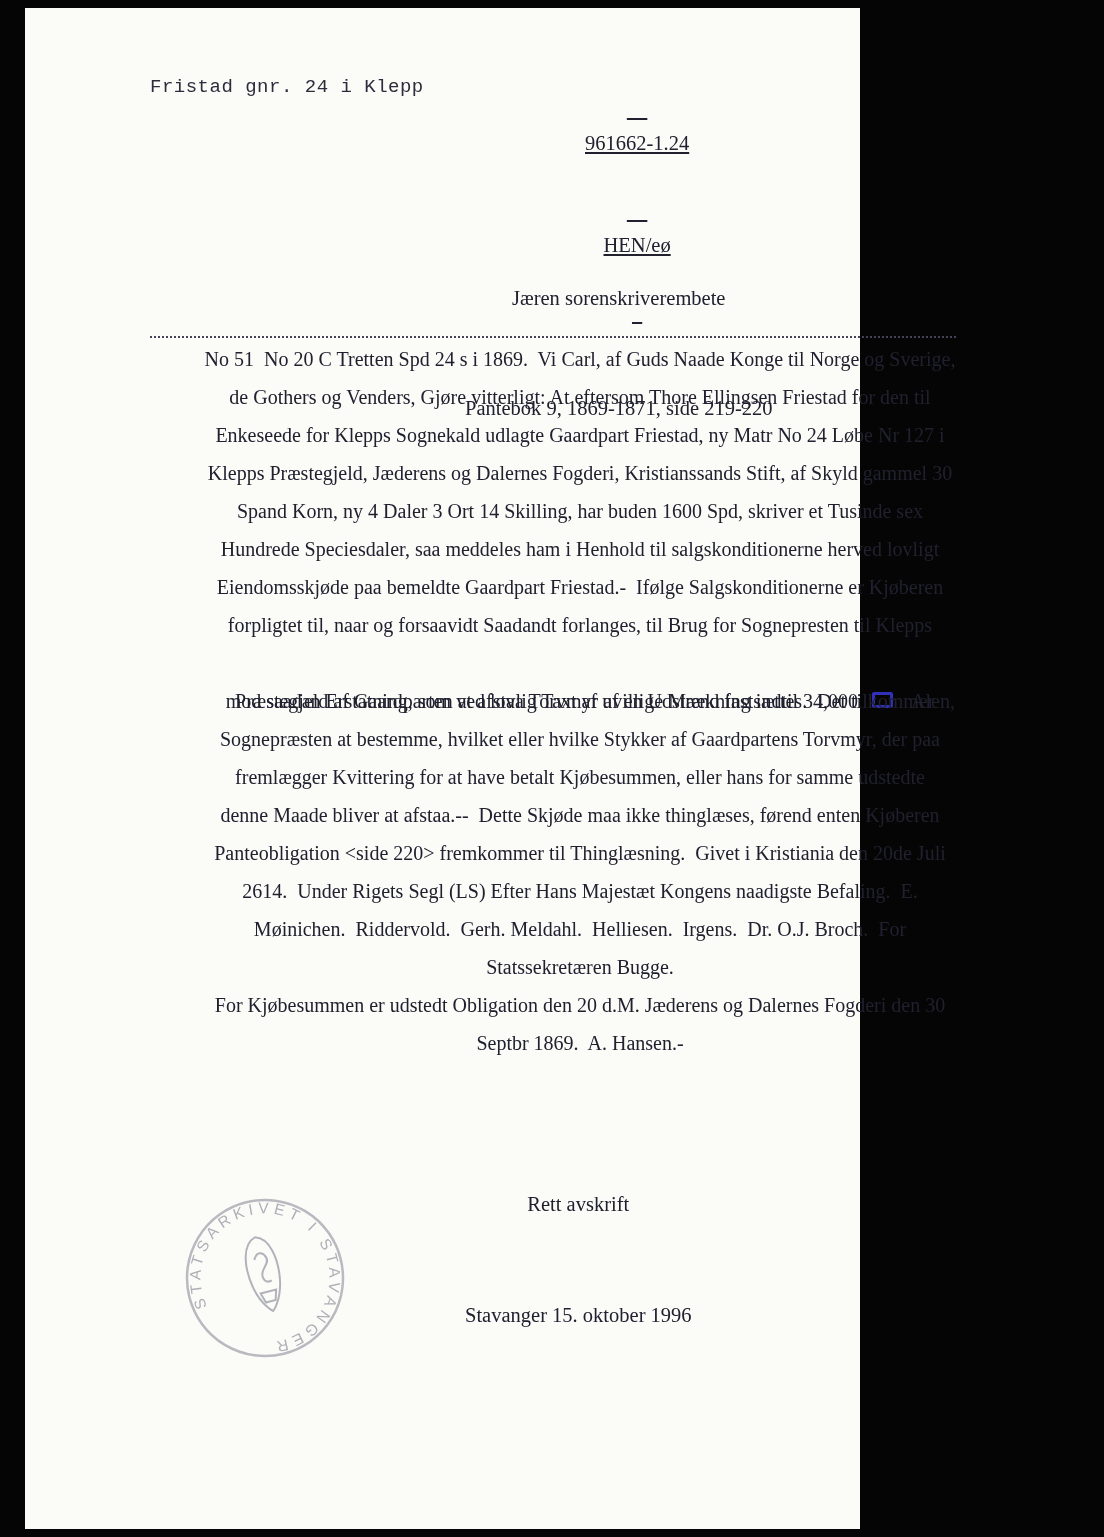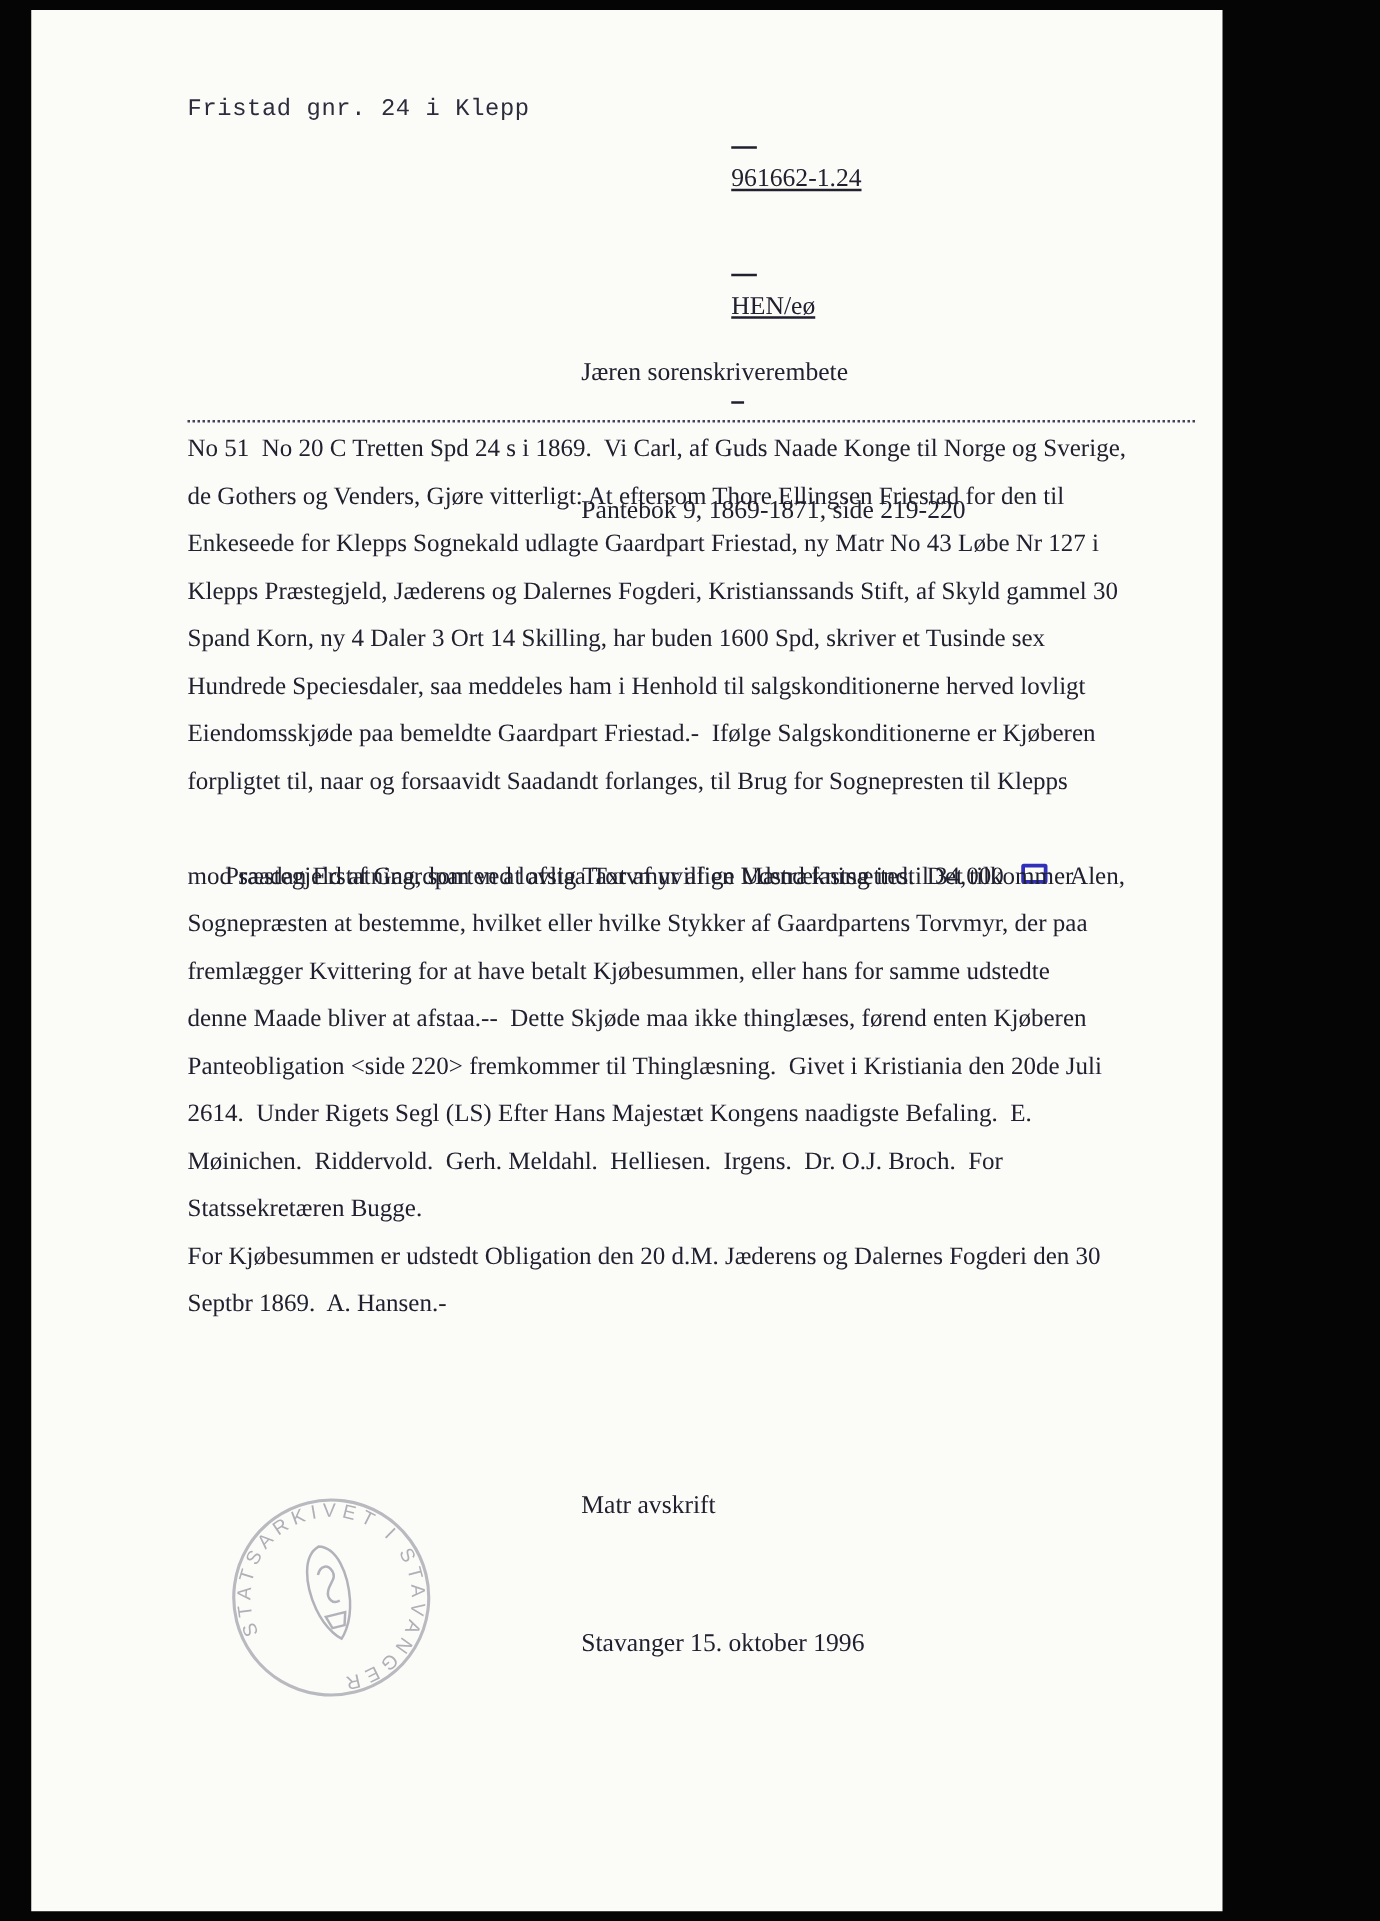--- a/index.html
+++ b/index.html
@@ -6,23 +6,24 @@
   body {
     width:1104px; height:1537px;
     background:#050505;
     position:relative;
     font-family:"Liberation Serif", serif;
     overflow:hidden;
   }
   .page {
     position:absolute;
     left:25px; top:8px;
-    width:953px; height:1521px;
+    width:835px; height:1521px;
     background:#fbfbf8;
     color:#20202f;
+    text-align:center;
   }
   .abs { position:absolute; }
 
   .typewriter {
     left:125px; top:68px;
     font-family:"Liberation Mono", "DejaVu Sans Mono", monospace;
     font-size:19px;
     letter-spacing:0.5px;
     color:#2c2c3c;
     white-space:pre;
@@ -99,21 +100,21 @@
   <div class="abs dotted-line"></div>
 
   <div class="abs body-block">
 
     <div>
 
         <div class="bline">No 51  No 20 C Tretten Spd 24 s i 1869.  Vi Carl, af Guds Naade Konge til Norge og Sverige,</div>
 
         <div class="bline">de Gothers og Venders, Gjøre vitterligt: At eftersom Thore Ellingsen Friestad for den til</div>
 
-        <div class="bline">Enkeseede for Klepps Sognekald udlagte Gaardpart Friestad, ny Matr No 43 Løbe Nr 127 i</div>
+        <div class="bline">Enkeseede for Klepps Sognekald udlagte Gaardpart Friestad, ny Matr No 24 Løbe Nr 127 i</div>
 
         <div class="bline">Klepps Præstegjeld, Jæderens og Dalernes Fogderi, Kristianssands Stift, af Skyld gammel 30</div>
 
         <div class="bline">Spand Korn, ny 4 Daler 3 Ort 14 Skilling, har buden 1600 Spd, skriver et Tusinde sex</div>
 
         <div class="bline">Hundrede Speciesdaler, saa meddeles ham i Henhold til salgskonditionerne herved lovligt</div>
 
         <div class="bline">Eiendomsskjøde paa bemeldte Gaardpart Friestad.-  Ifølge Salgskonditionerne er Kjøberen</div>
 
         <div class="bline">forpligtet til, naar og forsaavidt Saadandt forlanges, til Brug for Sognepresten til Klepps</div>
@@ -142,21 +143,21 @@
         <div class="bline">Statssekretæren Bugge.</div>
 
         <div class="bline">For Kjøbesummen er udstedt Obligation den 20 d.M. Jæderens og Dalernes Fogderi den 30</div>
 
         <div class="bline">Septbr 1869.  A. Hansen.-</div>
       </div>
 
   </div>
 
   <div class="abs attestation-block">
-    <div>Matr avskrift</div>
+    <div>Rett avskrift</div>
     <div>Stavanger 15. oktober 1996</div>
   </div>
 
 
   <svg class="abs stamp" viewBox="0 0 196 196" xmlns="http://www.w3.org/2000/svg">
     <circle cx="98" cy="98" r="78" fill="none" stroke="#b2b2ba" stroke-width="2.5"></circle>
     <defs>
       <path id="stampTextCircle" d="M 98,98 m -63,14 a 64.5,64.5 0 1,1 126,-28 a 64.5,64.5 0 1,1 -126,28"></path>
     </defs>
     <text font-size="15.5" letter-spacing="4.5" fill="#a7a7b0" font-family="Liberation Sans, sans-serif">

